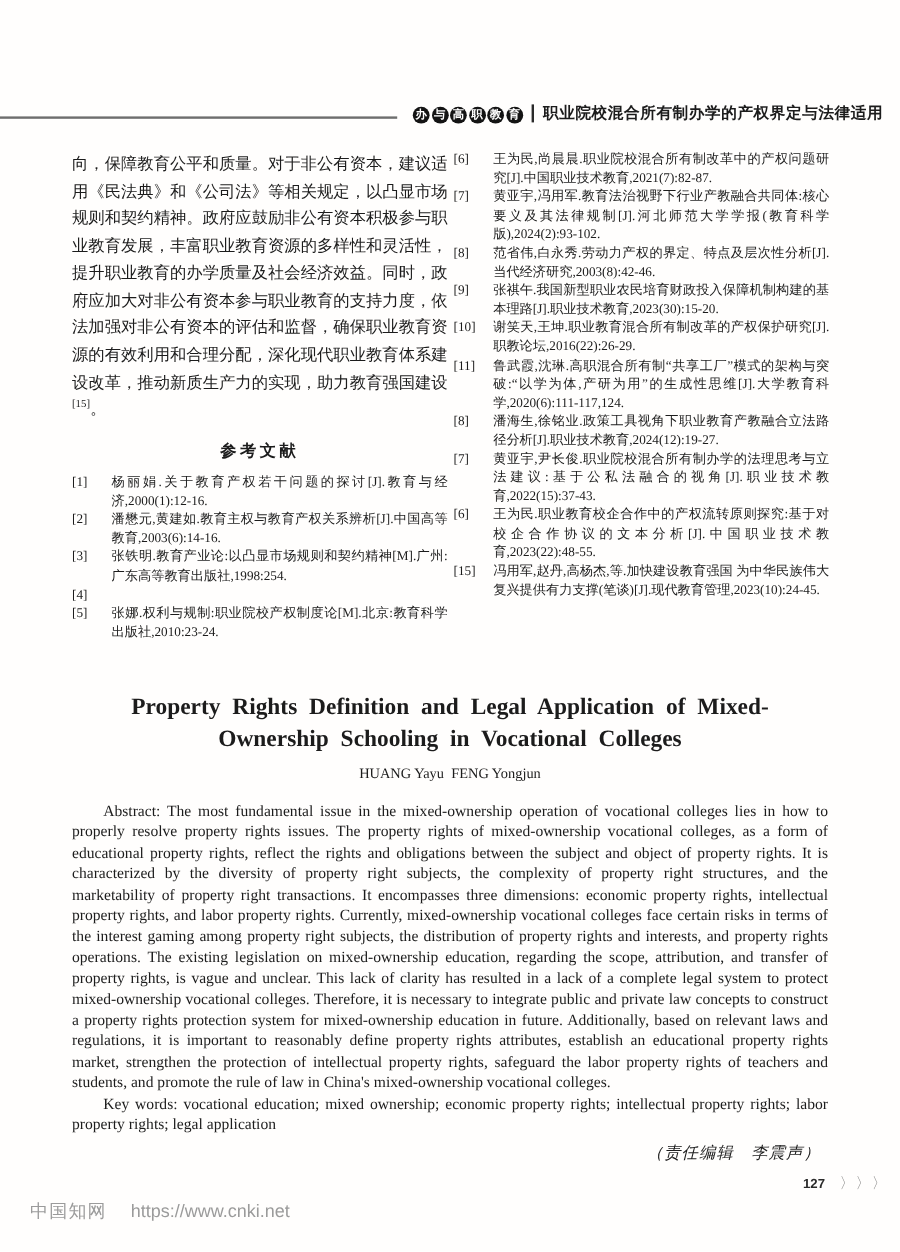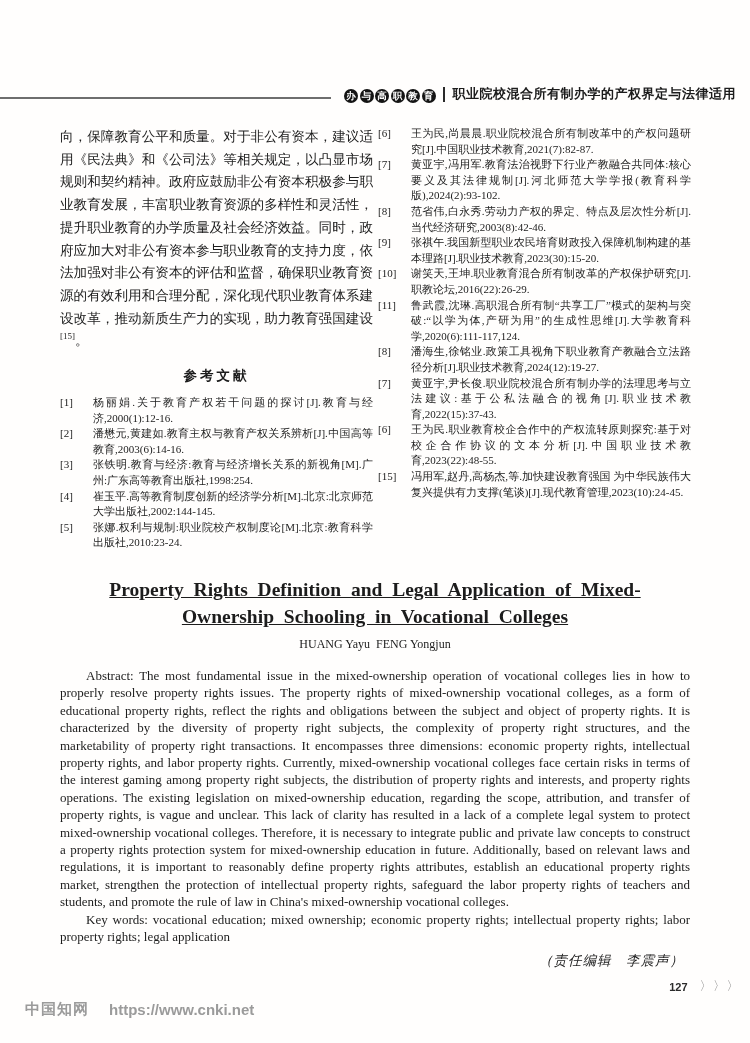--- a/index.html
+++ b/index.html
@@ -21,33 +21,33 @@
   .body-par{margin:0;font-size:13.6px;line-height:22.7px;text-align:justify;}
   .body-par sup{font-size:9px;line-height:0;}
   .ref-heading{margin:14px 0 10px 0;font-size:13.5px;font-weight:bold;text-align:center;letter-spacing:3px;}
   .ref-list{width:100%;}
   .ref-item{display:flex;font-size:11px;line-height:15.6px;}
   .ref-no{width:33px;flex:none;}
   .ref-text{flex:1;text-align:justify;}
 
   
   .english{position:absolute;left:60px;top:576px;width:630px;}
-  .en-title{margin:0;font-size:19.5px;font-weight:700;line-height:27px;text-align:center;word-spacing:5px;text-decoration:underline;}
+  .en-title{margin:0;font-size:19.5px;font-weight:700;line-height:27px;text-align:center;word-spacing:5px;}
   .authors{margin-top:7px;text-align:center;font-size:12px;white-space:pre;}
   .abstract{margin:15px 0 0 0;font-size:13px;line-height:17.4px;text-align:justify;text-indent:26px;}
   .keywords{margin:0;font-size:13px;line-height:17.4px;text-align:justify;text-indent:26px;}
   .editor-note{margin-top:6px;text-align:right;font-size:13.5px;font-style:italic;white-space:pre;
                padding-right:6px;letter-spacing:1px;}
 
   
   .pageno-row{position:absolute;top:978px;right:50px;display:flex;align-items:center;}
   .pageno{font-family:"Liberation Sans","DejaVu Sans",sans-serif;font-size:11px;font-weight:bold;color:#2b2b2b;}
   .chevrons{margin-left:12px;color:#8f8f8f;font-size:12.5px;letter-spacing:1px;font-family:"DejaVu Sans",sans-serif;}
   .site-footer{position:absolute;left:25px;top:1000px;display:flex;align-items:center;
-               font-family:"Liberation Sans","DejaVu Sans",sans-serif;color:#9b9b9b;font-weight:bold;}
+               font-family:"Liberation Sans","DejaVu Sans",sans-serif;color:#9b9b9b;}
   .site-footer .brand{font-size:15px;letter-spacing:1px;}
   .site-footer .url{font-size:15px;margin-left:20px;color:#9b9b9b;text-decoration:none;}
 </style>
 </head>
 <body>
 
 <div class="page">
 
   <div class="header-rule"></div>
   <div class="header-right">
@@ -63,25 +63,24 @@
         <div class="ref-item">
           <span class="ref-no">[1]</span>
           <span class="ref-text">杨丽娟.关于教育产权若干问题的探讨[J].教育与经济,2000(1):12-16.</span>
         </div>
         <div class="ref-item">
           <span class="ref-no">[2]</span>
           <span class="ref-text">潘懋元,黄建如.教育主权与教育产权关系辨析[J].中国高等教育,2003(6):14-16.</span>
         </div>
         <div class="ref-item">
           <span class="ref-no">[3]</span>
-          <span class="ref-text">张铁明.教育与经济:教育与经济增长关系的新视角[M].广州:广东高等教育出版社,1998:254.</span>
+          <span class="ref-text">张铁明.教育产业论:以凸显市场规则和契约精神[M].广州:广东高等教育出版社,1998:254.</span>
         </div>
         <div class="ref-item">
           <span class="ref-no">[4]</span>
-          <span class="ref-text">崔玉平.高等教育制度创新的经济学分析[M].北京:北京师范大学出版社,2002:144-145.</span>
         </div>
         <div class="ref-item">
           <span class="ref-no">[5]</span>
           <span class="ref-text">张娜.权利与规制:职业院校产权制度论[M].北京:教育科学出版社,2010:23-24.</span>
         </div>
       </div>
   </section>
 
   <section class="col col-right">
     <div class="ref-list">

